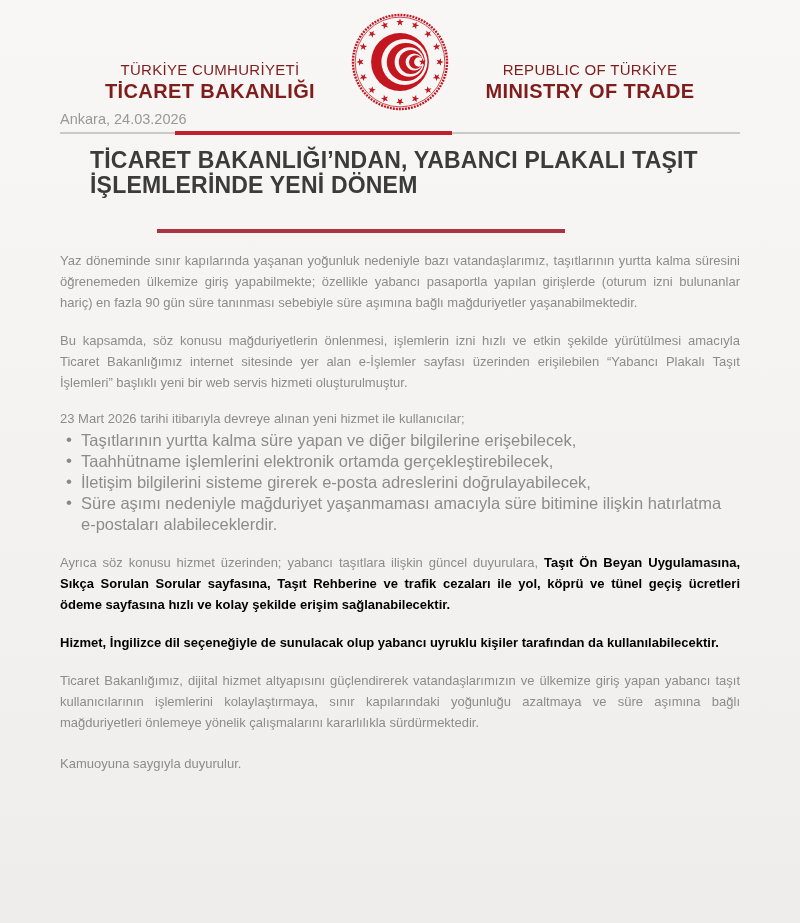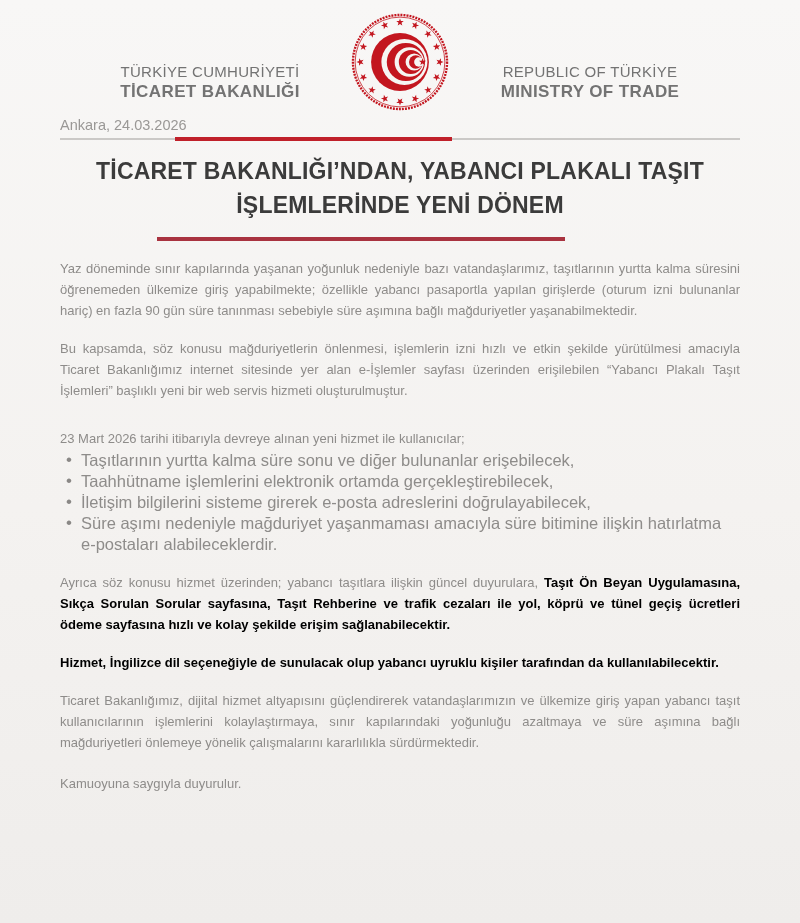--- a/index.html
+++ b/index.html
@@ -7,40 +7,40 @@
   body {
     width:800px; height:923px; overflow:hidden;
     font-family:"Liberation Sans", sans-serif;
     background:linear-gradient(180deg,#f8f7f6 0%,#f4f2f0 55%,#efedeb 100%);
     color:#8e8c8a;
     display:flex; flex-direction:column;
   }
   .page { padding:0 60px; display:flex; flex-direction:column; flex:1; }
   
   header { display:flex; align-items:center; justify-content:center; gap:26px; padding-top:13px; }
-  .hdr-block { width:230px; text-align:center; color:#737373;margin-top:40px; }
+  .hdr-block { width:230px; text-align:center; color:#7f1d1d;margin-top:40px; }
   .hdr-line1 { font-size:15px; letter-spacing:.3px; font-weight:400; }
-  .hdr-line2 { font-size:17px; font-weight:700; letter-spacing:.4px; margin-top:2px; }
+  .hdr-line2 { font-size:20px; font-weight:700; letter-spacing:.4px; margin-top:2px; }
   .logo { width:98px; height:98px; flex:0 0 auto; }
   
-  .dateline { margin-top:6px; font-size:14.5px; color:#9a9896; }
+  .dateline { font-size:14.5px; color:#9a9896; }
   .divider { position:relative; margin-top:4px; height:4px; }
   .divider-gray { position:absolute; left:0; right:0; top:1px; height:2px; background:#cbc9c7; }
   .divider-red  { position:absolute; left:115px; width:277px; top:0; height:4px; background:#c0202a; }
   
-  .title { color:#3b3b3b; font-size:23px; line-height:34px; font-weight:700;
-           text-align:center; max-width:620px; margin:0 auto; letter-spacing:.2px; }
+  .title { color:#3b3b3b; font-size:23px; line-height:25px; font-weight:700;
+           max-width:620px; margin:16px auto; letter-spacing:.2px; }
   .title.first  { margin-top:13px; }
   .title.second { margin-top:17px; }
   .accent-bar { width:408px; height:4px; background:#a93340; margin:15px auto 0 97px; }
   
   .body-p { font-size:13px; line-height:21px; text-align:justify; margin-top:17px; color:#8e8c8a; }
   .strong { font-weight:700; color:#000000; }
   .list-block { margin-top:15px; }
-  .list-block .intro { margin-top:12px; text-align:left; }
+  .list-block .intro { margin-top:0; text-align:left; }
   ul { list-style:none; margin-top:1px; }
   ul li { position:relative; padding-left:21px; margin-top:0; font-size:16.5px; line-height:21px; }
   ul li::before { content:"•"; position:absolute; left:6px; top:-1px; font-size:17px; color:#8a8886; }
   .closing { margin-top:20px; text-align:left; }
 </style>
 </head>
 <body>
 
 <div class="page">
 
@@ -101,21 +101,21 @@
   <h1 class="title first">TİCARET BAKANLIĞI’NDAN, YABANCI PLAKALI TAŞIT İŞLEMLERİNDE YENİ DÖNEM</h1>
   <div class="accent-bar"></div>
 
   <p class="body-p">Yaz döneminde sınır kapılarında yaşanan yoğunluk nedeniyle bazı vatandaşlarımız, taşıtlarının yurtta kalma süresini öğrenemeden ülkemize giriş yapabilmekte; özellikle yabancı pasaportla yapılan girişlerde (oturum izni bulunanlar hariç) en fazla 90 gün süre tanınması sebebiyle süre aşımına bağlı mağduriyetler yaşanabilmektedir.</p>
 
   <p class="body-p">Bu kapsamda, söz konusu mağduriyetlerin önlenmesi, işlemlerin izni hızlı ve etkin şekilde yürütülmesi amacıyla Ticaret Bakanlığımız internet sitesinde yer alan e-İşlemler sayfası üzerinden erişilebilen “Yabancı Plakalı Taşıt İşlemleri” başlıklı yeni bir web servis hizmeti oluşturulmuştur.</p>
 
   <div class="list-block">
     <p class="body-p intro">23 Mart 2026 tarihi itibarıyla devreye alınan yeni hizmet ile kullanıcılar;</p>
     <ul>
-      <li>Taşıtlarının yurtta kalma süre sonu ve diğer bulunanlar erişebilecek,</li>
+      <li>Taşıtlarının yurtta kalma süre yapan ve diğer bilgilerine erişebilecek,</li>
       <li>Taahhütname işlemlerini elektronik ortamda gerçekleştirebilecek,</li>
       <li>İletişim bilgilerini sisteme girerek e-posta adreslerini doğrulayabilecek,</li>
       <li>Süre aşımı nedeniyle mağduriyet yaşanmaması amacıyla süre bitimine ilişkin hatırlatma e-postaları alabileceklerdir.</li>
     </ul>
   </div>
 
   <p class="body-p"><span>Ayrıca söz konusu hizmet üzerinden; yabancı taşıtlara ilişkin güncel duyurulara, </span><span class="strong">Taşıt Ön Beyan Uygulamasına, Sıkça Sorulan Sorular sayfasına, Taşıt Rehberine ve trafik cezaları ile yol, köprü ve tünel geçiş ücretleri ödeme sayfasına hızlı ve kolay şekilde erişim sağlanabilecektir.</span></p>
 
   <p class="body-p strong">Hizmet, İngilizce dil seçeneğiyle de sunulacak olup yabancı uyruklu kişiler tarafından da kullanılabilecektir.</p>
 

